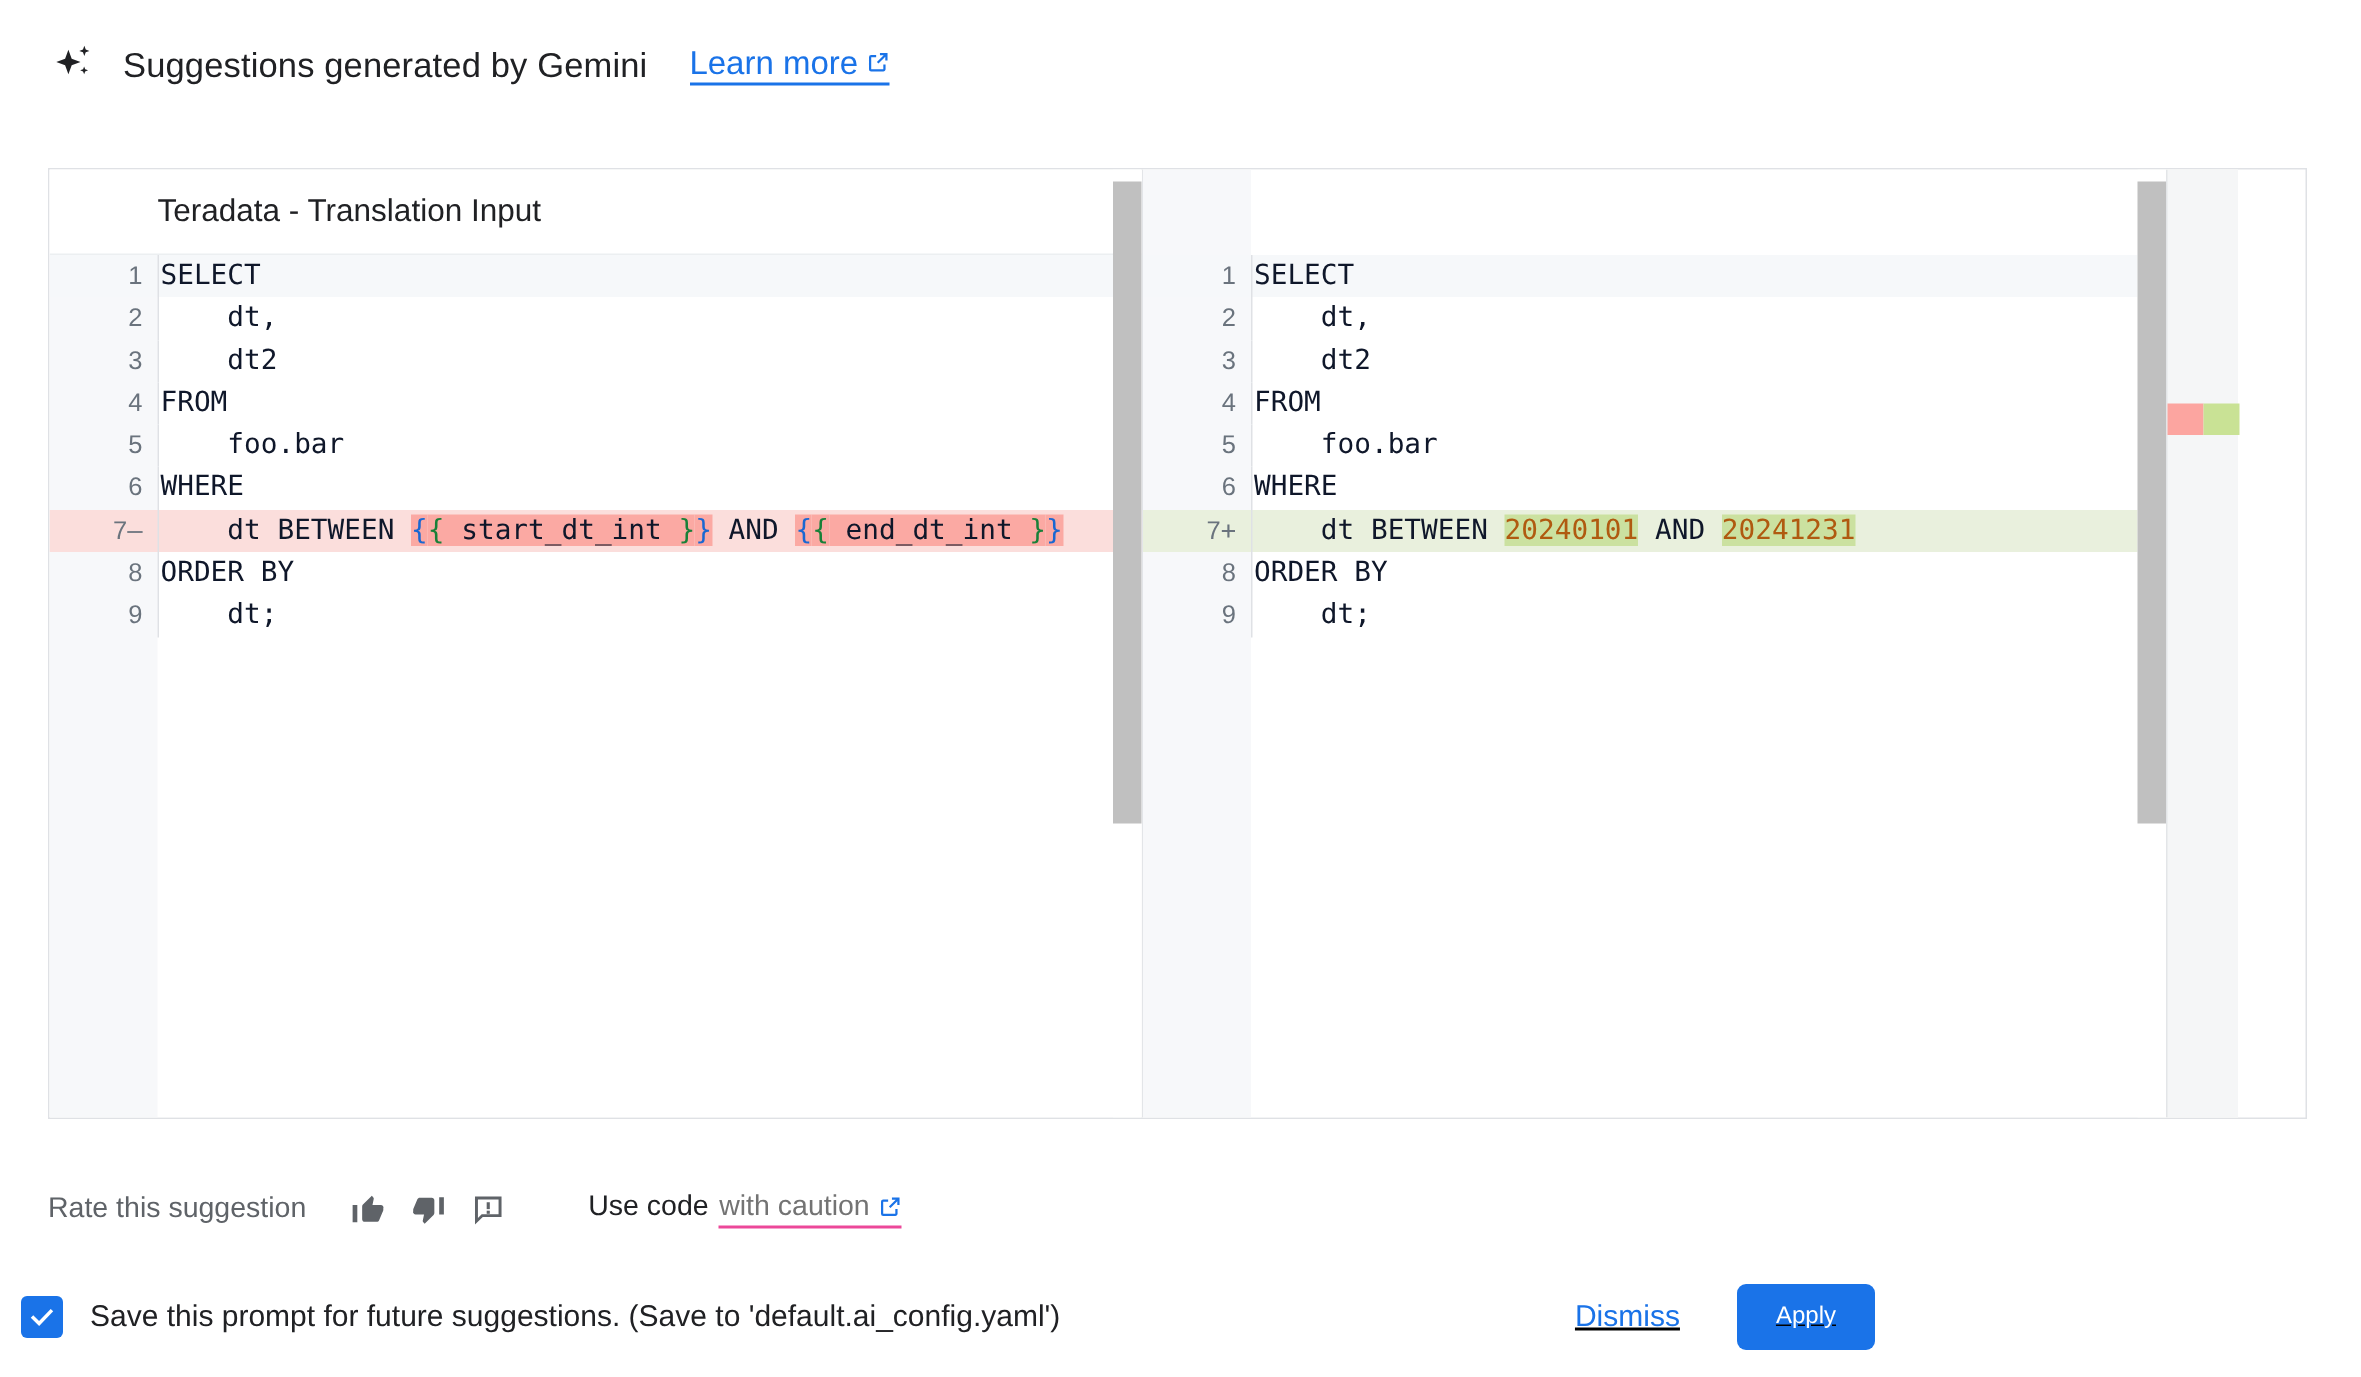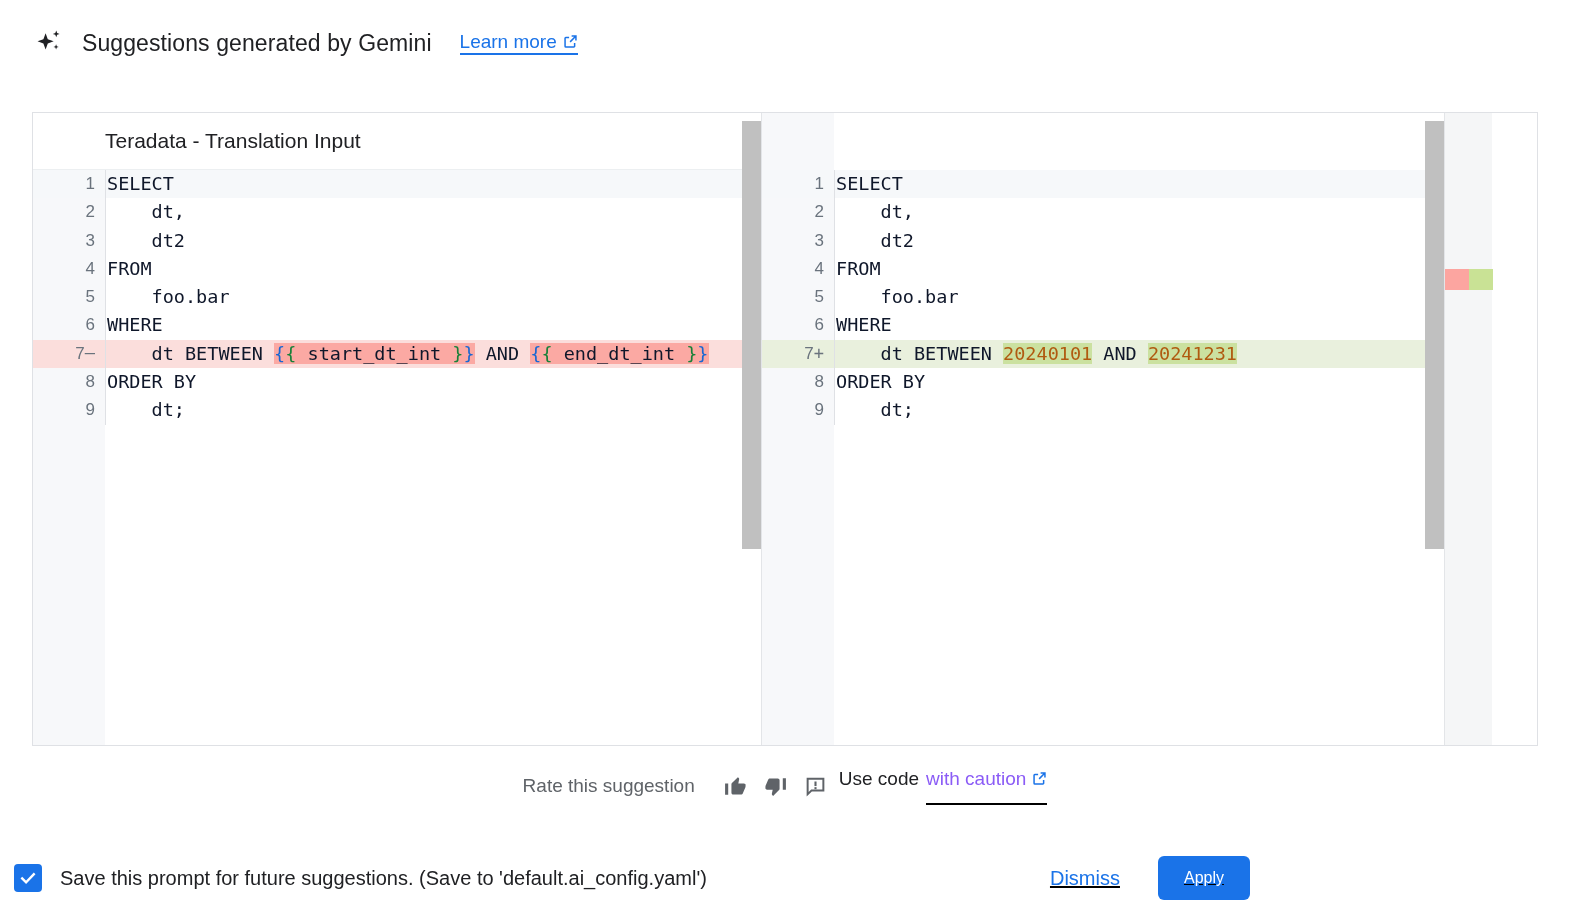--- a/index.html
+++ b/index.html
@@ -16,21 +16,21 @@
   .hdr {
     position: absolute; left: 32px; top: 26px;
     display: flex; align-items: center; gap: 0px;
   }
   .sparkle-icon { width: 34px; height: 34px; flex: none; margin-right: 16px; }
   .hdr-title {
     font-size: 23px; color: #202124; letter-spacing: .1px; white-space: nowrap;
   }
   .learn-more {
     margin-left: 28px; display: inline-flex; align-items: center; gap: 6px;
-    color: #1a73e8; font-size: 19px; text-decoration: none; cursor: pointer;
+    color: #1a73e8; font-size: 22px; text-decoration: none; cursor: pointer;
     border-bottom: 2px solid #1a73e8; padding-bottom: 1px; line-height: 1.15;
   }
   .ext-icon { width: 15px; height: 15px; display:block; }
 
   
   .diff-box {
     position: absolute; left: 32px; top: 112px;
     width: 1506px; height: 634px;
     border: 1px solid #dfe1e5; background: #ffffff;
     display: flex; overflow: hidden;
@@ -103,36 +103,36 @@
   .ruler {
     position: absolute; right: 0; top: 0; width: 48px; height: 100%;
     background: #f5f6f7; border-left: 1px solid #e3e5e8; z-index: 4;
   }
   .ruler .mk { position: absolute; height: 21px; width: 24px; }
   .ruler .mk.red   { left: 0;  background: #fca5a0; }
   .ruler .mk.green { left: 24px; background: #c9e295; }
 
   
   .rate-row {
-    position: absolute; left: 32px; top: 764px; width: 1506px; height: 44px;
-    display: flex; align-items: center; justify-content: center;
+    position: absolute; left: 32px; top: 784px; width: 1506px; height: 44px;
+    display: flex; align-items: center; justify-content: flex-start; gap: 44px;
   }
   .rate-left { display: flex; align-items: center; gap: 0; }
   .rate-label { font-size: 19px; color: #5f6368; margin-right: 24px; }
   .rate-btn {
     width: 34px; height: 34px; display: inline-flex; align-items: center;
     justify-content: center; cursor: pointer; margin-right: 6px;
   }
   .rate-btn svg { width: 25px; height: 25px; fill: #5f6368; }
 
   .use-code { display: flex; align-items: baseline; font-size: 19px; color: #202124; }
   .use-code .caution {
-    color: #8b5cf6; margin-left: 7px; display: inline-flex; align-items: center;
-    gap: 6px; text-decoration: none; border-bottom: 2px solid #000000;
-    padding-bottom: 13px; cursor: pointer;
+    color: #737373; margin-left: 7px; display: inline-flex; align-items: center;
+    gap: 6px; text-decoration: none; border-bottom: 2px solid #ec4899;
+    padding-bottom: 1px; cursor: pointer;
   }
 
   
   .footer {
     position: absolute; left: 0; top: 838px; width: 1264px; height: 80px;
     display: flex; align-items: center; justify-content: space-between;
     padding: 0 14px;
   }
   .save-wrap { display: flex; align-items: center; gap: 18px; }
   .cbox {

